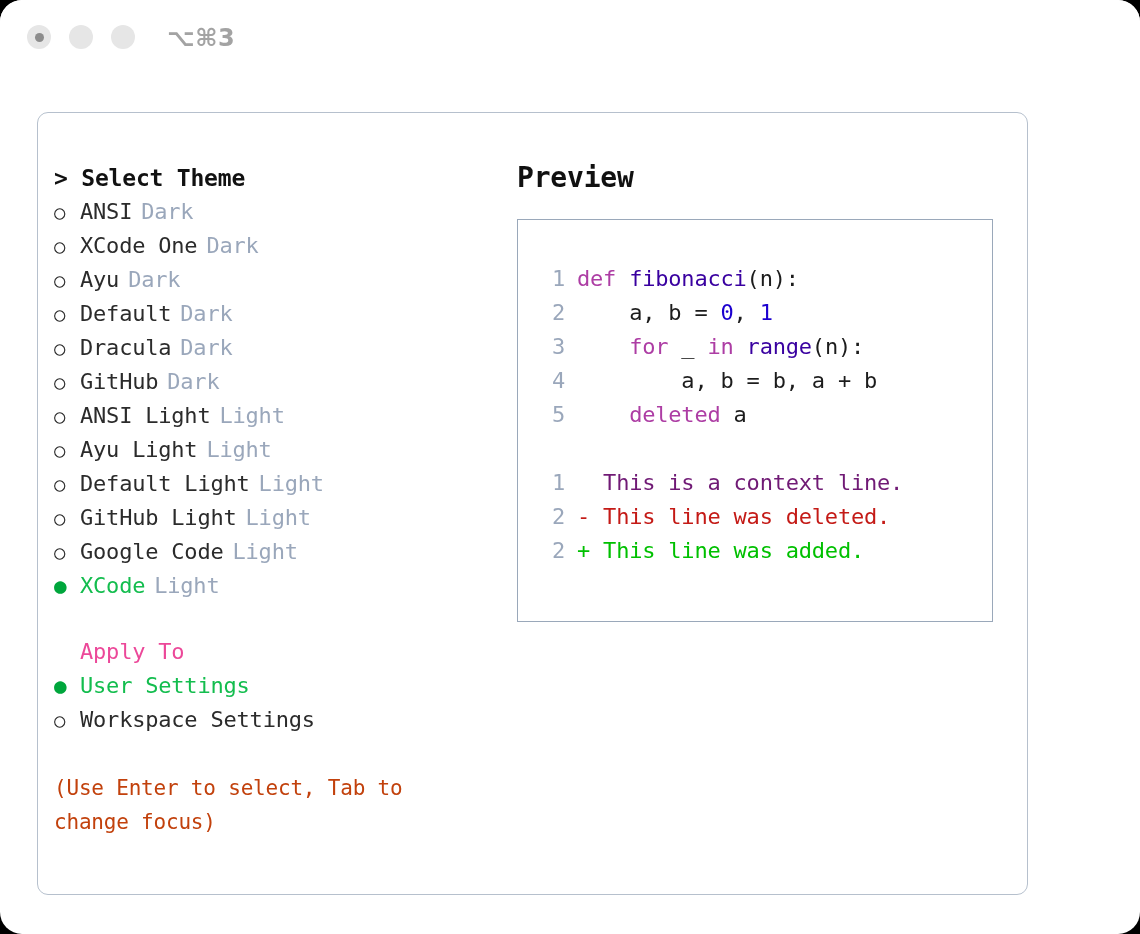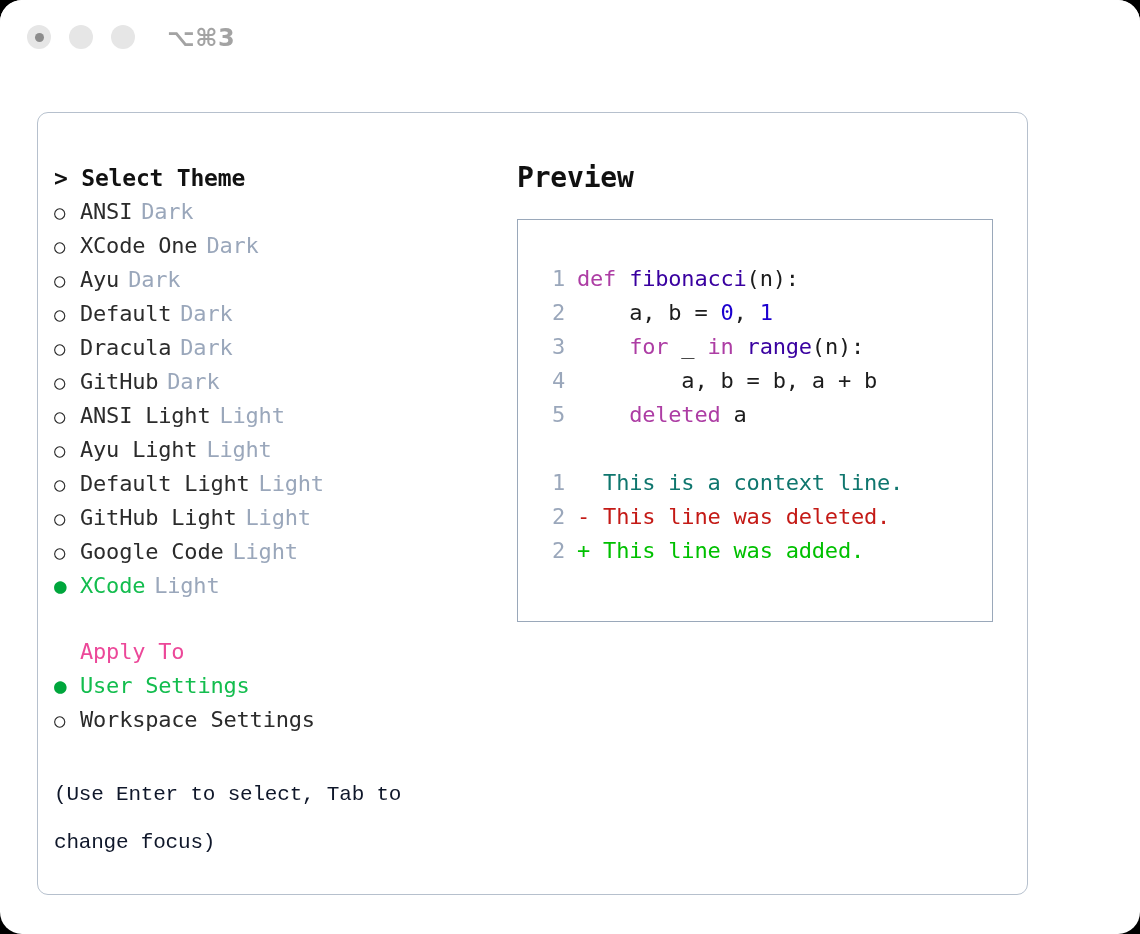--- a/index.html
+++ b/index.html
@@ -135,25 +135,24 @@
     padding-left: 26px;
     white-space: pre;
     letter-spacing: -0.2px;
   }
 
   .spacer { height: 32px; }
 
   #hint {
     margin-top: 34px;
     font-size: 21px;
-    line-height: 48px;
-    color: #0f172a;
+    line-height: 34px;
+    color: #c2410c;
     width: 400px;
     letter-spacing: -0.2px;
-    font-family: Liberation Mono, monospace;
   }
 
   
   #right-col {
     position: absolute;
     left: 479px;
     top: 48px;
     width: 490px;
   }
   #preview-title {
@@ -190,21 +189,21 @@
     margin-right: 12px;
   }
   .code-body { color: #1c1c1c; }
 
   .tok-kw   { color: #ad3da4; }
   .tok-fn   { color: #3900a0; }
   .tok-num  { color: #1c00cf; }
   .tok-plain{ color: #1c1c1c; }
 
   .diff-gap { height: 34px; }
-  .d-ctx { color: #0f766e; }
+  .d-ctx { color: #701a75; }
   .d-del { color: #c41a16; }
   .d-add { color: #00c000; }
 </style>
 </head>
 <body>
 
 <div id="window">
 
   <div id="titlebar">
     <div class="traffic-lights">

